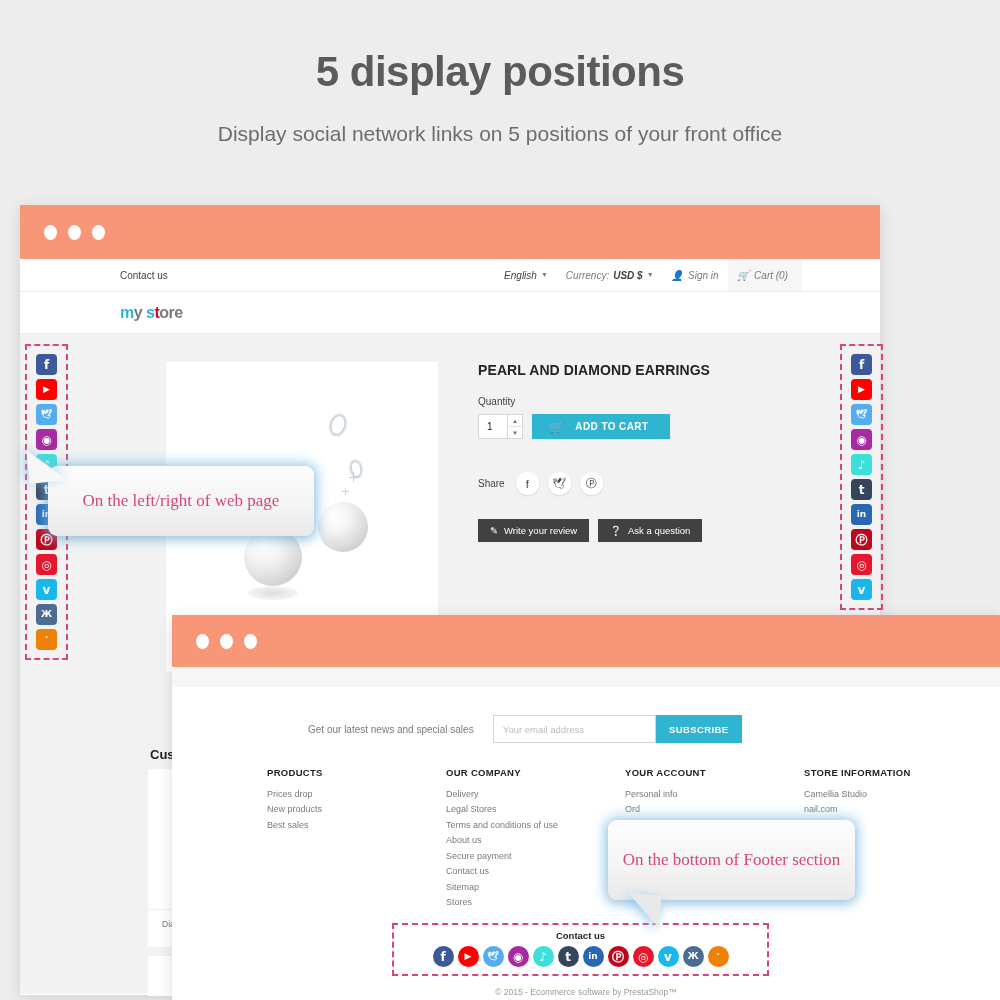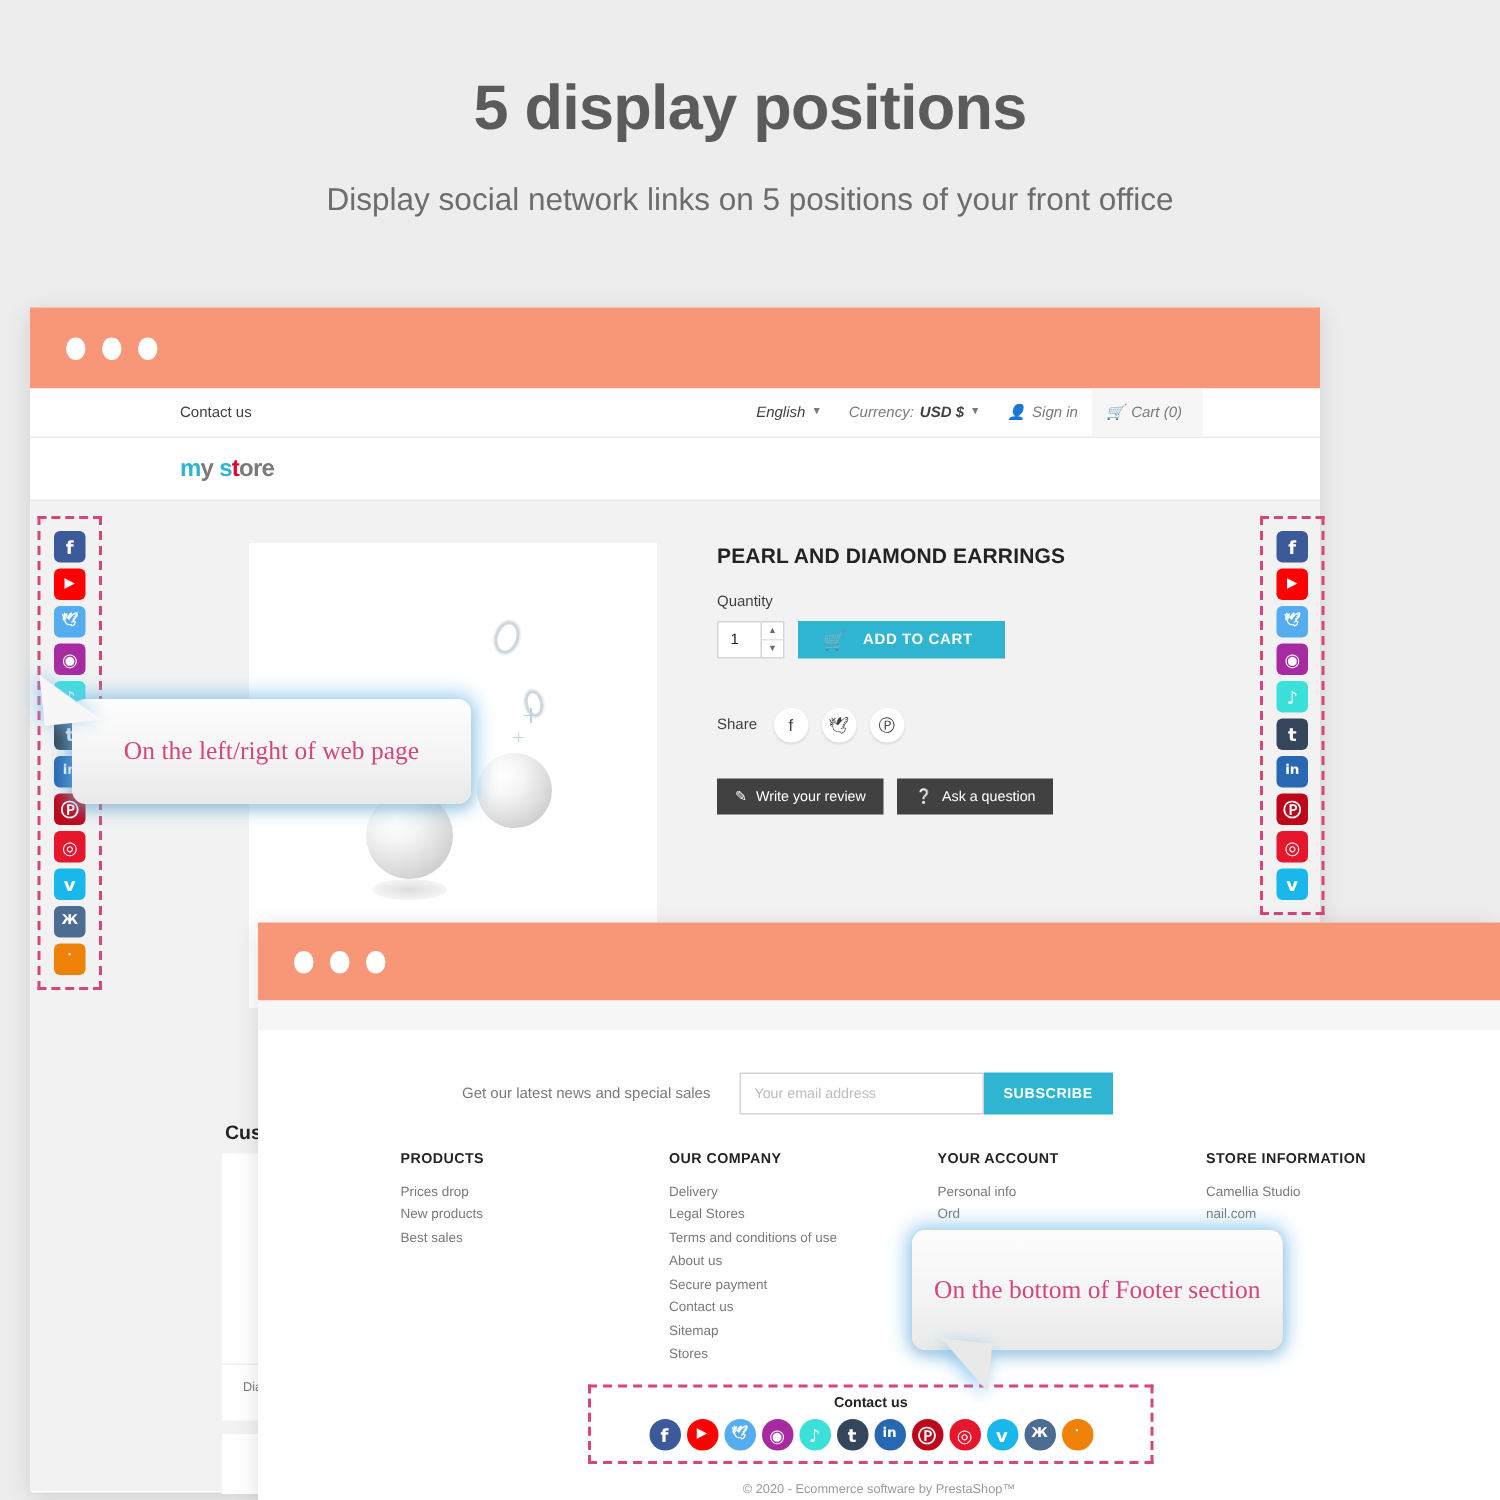--- a/index.html
+++ b/index.html
@@ -613,21 +613,21 @@
           <div class="circ-icon" style="background: rgb(53, 70, 92);">t</div>
           <div class="circ-icon" style="background: rgb(40, 103, 178); font-size: 9px;">in</div>
           <div class="circ-icon" style="background: rgb(189, 8, 28);">Ⓟ</div>
           <div class="circ-icon" style="background: rgb(230, 22, 45);">◎</div>
           <div class="circ-icon" style="background: rgb(26, 183, 234);">v</div>
           <div class="circ-icon" style="background: rgb(76, 108, 145); font-size: 9px;">Ж</div>
           <div class="circ-icon" style="background: rgb(238, 130, 8); font-size: 10px;">ॱ</div>
         </div>
     </div>
 
-    <div class="copyright">© 2020 - Ecommerce software by PrestaShop™</div>
+    <div class="copyright">© 2015 - Ecommerce software by PrestaShop™</div>
   </div>
 </div>
 
 <div class="callout" id="callout-side">
   <div class="tail"></div>
   <span>On the left/right of web page</span>
 </div>
 <div class="callout" id="callout-footer">
   <div class="tail"></div>
   <span>On the bottom of Footer section</span>

